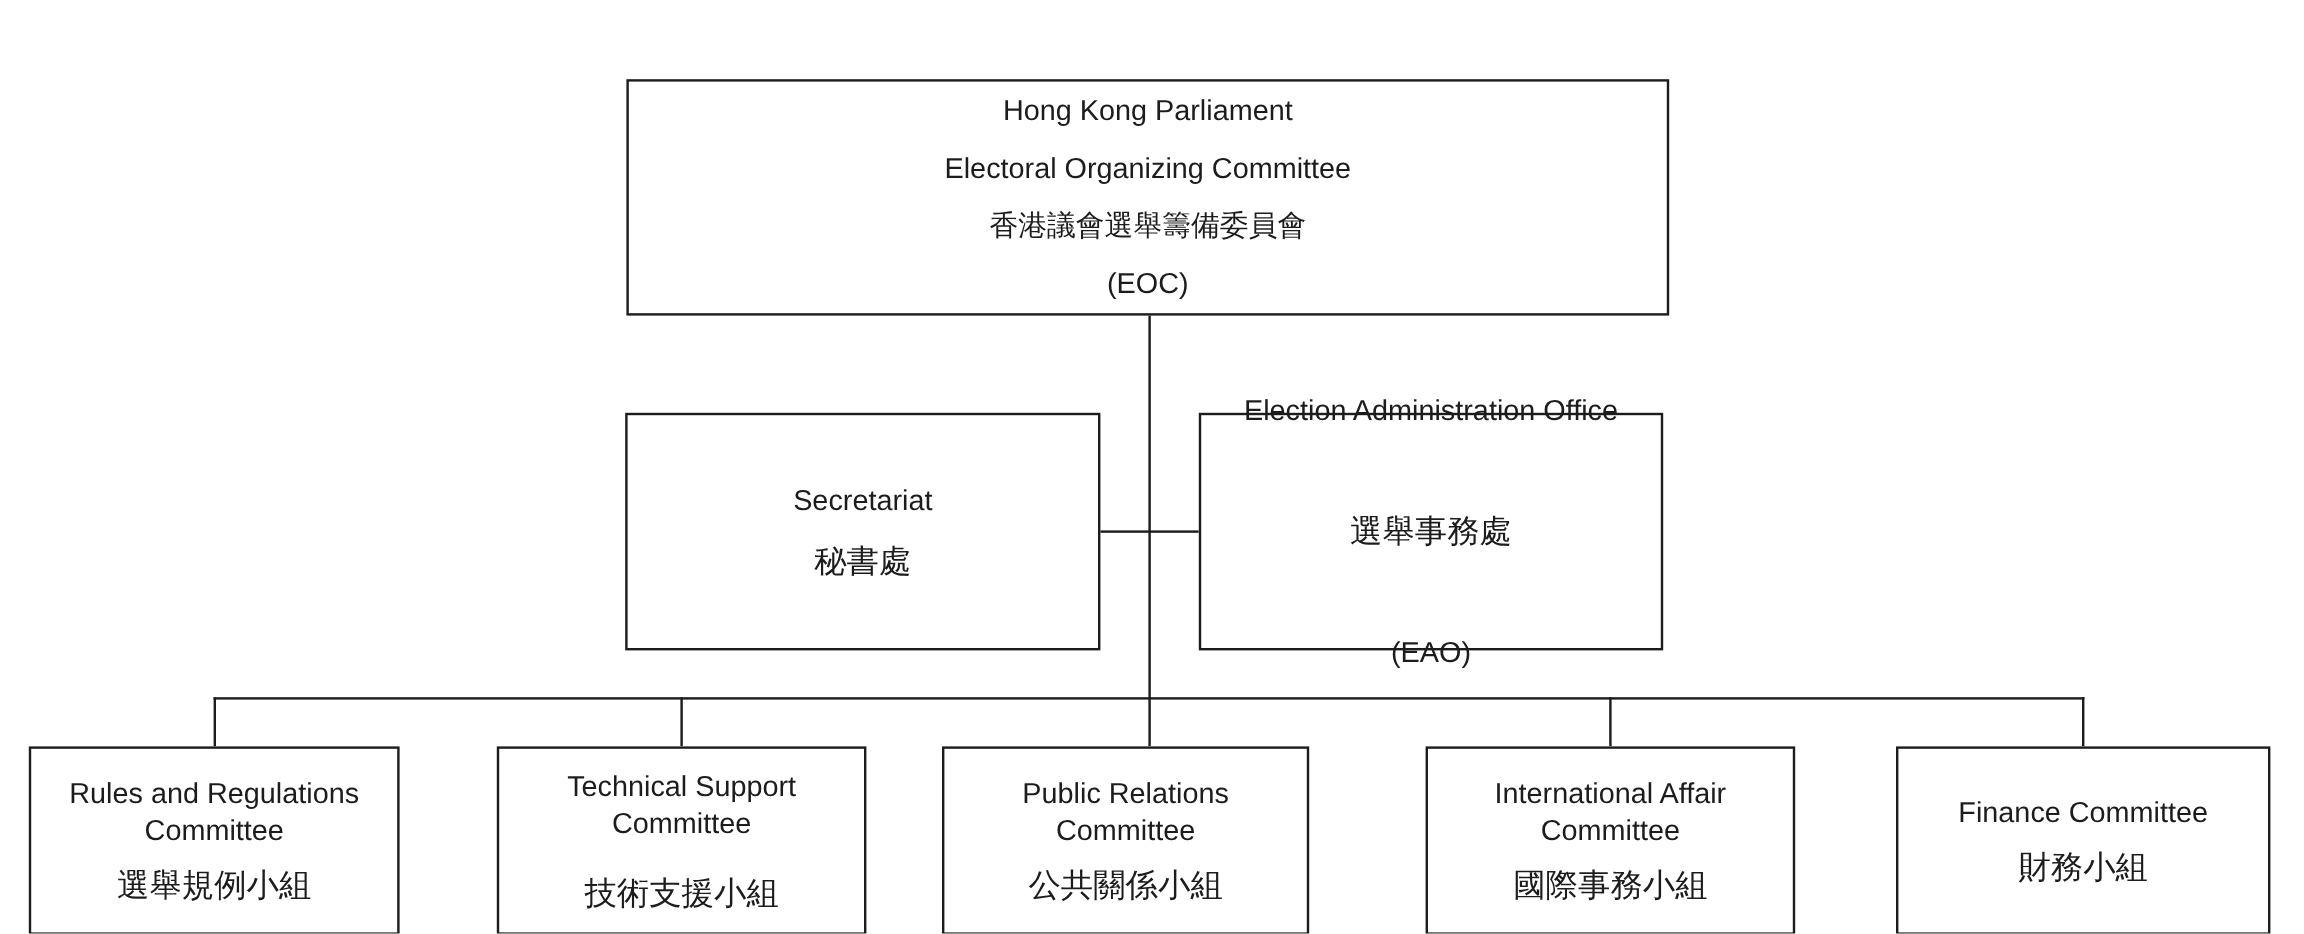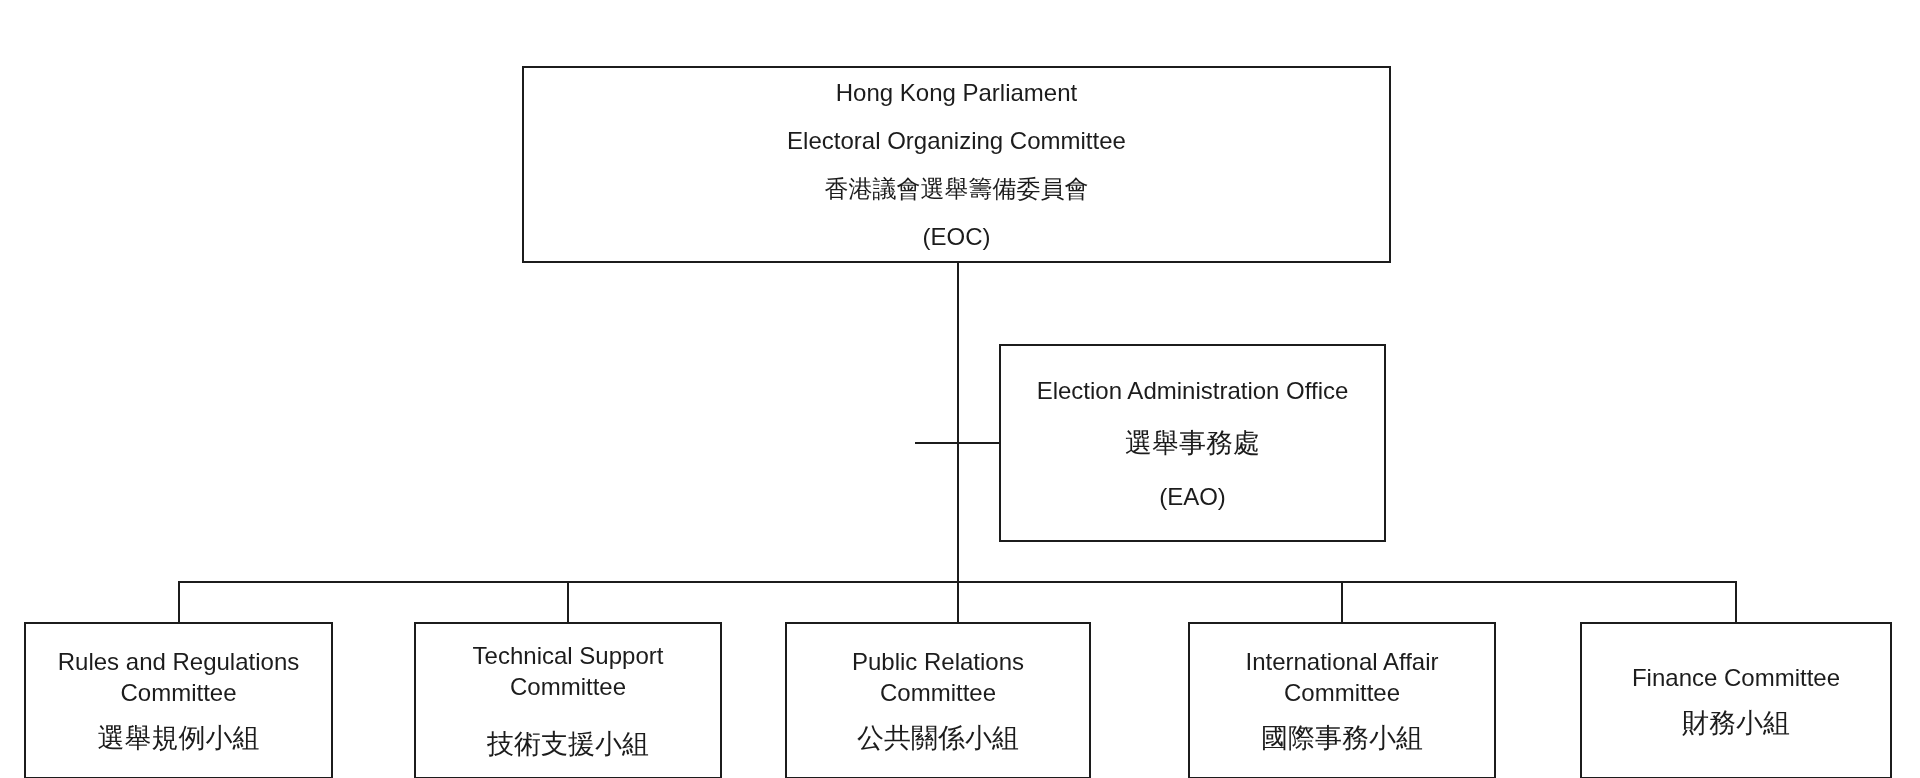--- a/index.html
+++ b/index.html
@@ -68,22 +68,26 @@
   <div class="vline" style="left:1341px; top:542px; height:41px;"></div>
   <div class="vline" style="left:1735px; top:542px; height:41px;"></div>
 
   <div class="box" style="left:522px; top:27px; width:869px; height:197px;">
     <div class="en root-line">Hong Kong Parliament</div>
     <div class="en root-line">Electoral Organizing Committee</div>
     <div class="zh root-line">香港議會選舉籌備委員會</div>
     <div class="en root-line">(EOC)</div>
   </div>
 
+  <div class="box" style="left:521px; top:305px; width:396px; height:198px;">
+    <div class="en mid-line">Secretariat</div>
+    <div class="zh mid-line">秘書處</div>
+  </div>
 
-  <div class="box" style="left:999px; top:305px; width:387px; height:198px;">
+  <div class="box" style="left:999px; top:305px; width:387px; height:198px;gap:48px;">
     <div class="en eao-line">Election Administration Office</div>
     <div class="zh eao-line">選舉事務處</div>
     <div class="en eao-line">(EAO)</div>
   </div>
 
   <div class="box committee" style="left:24px; width:309px;text-align:center;">
     <div class="en">Rules and Regulations Committee</div>
     <div class="zh">選舉規例小組</div>
   </div>
 

